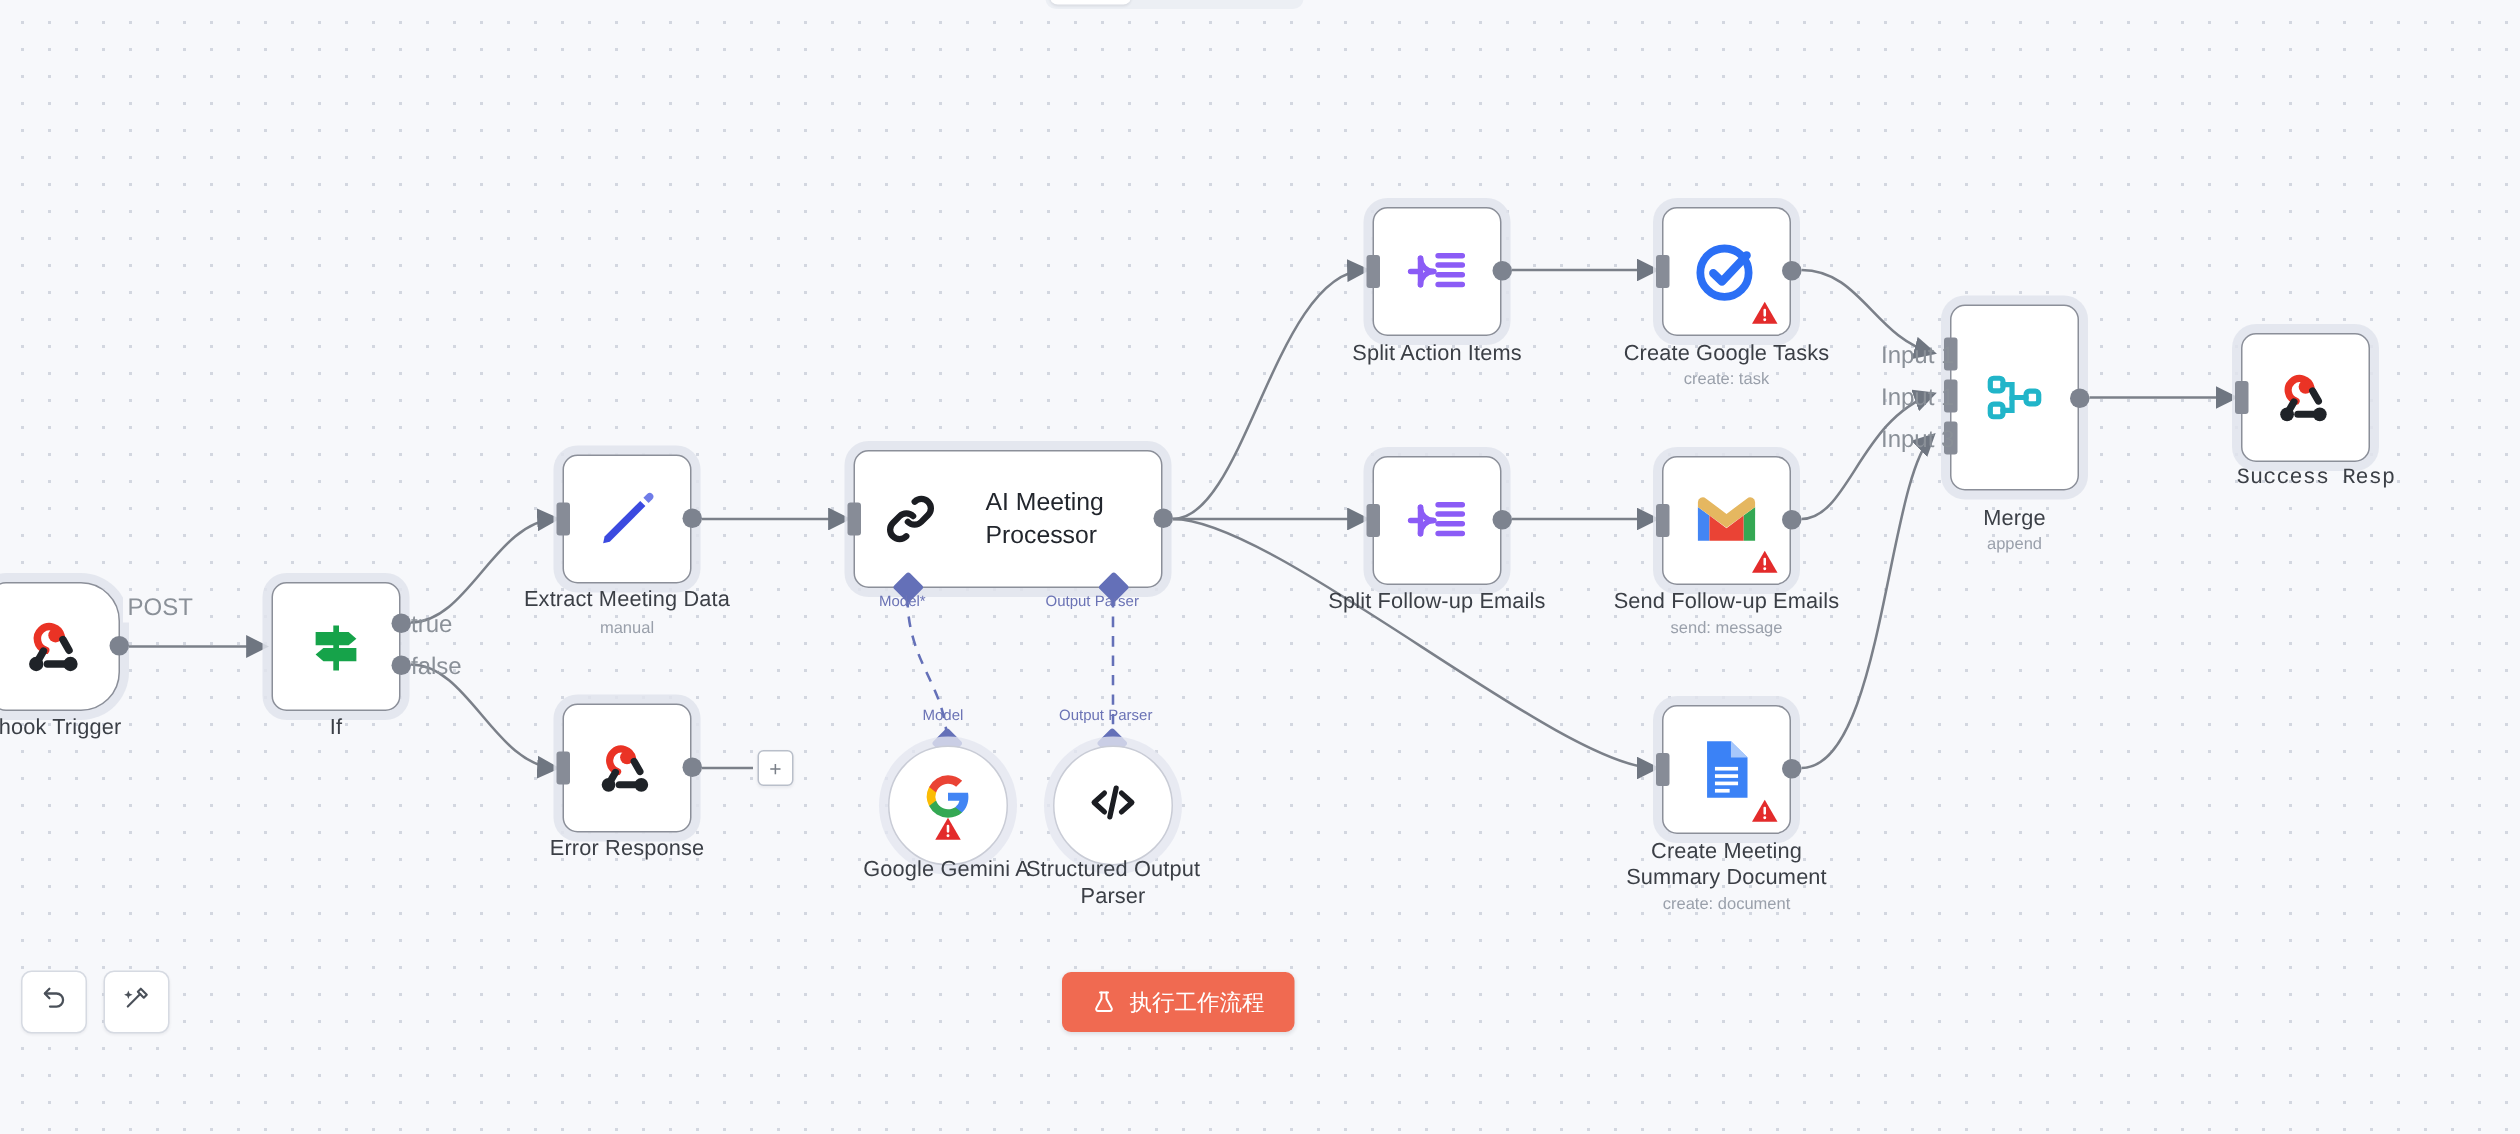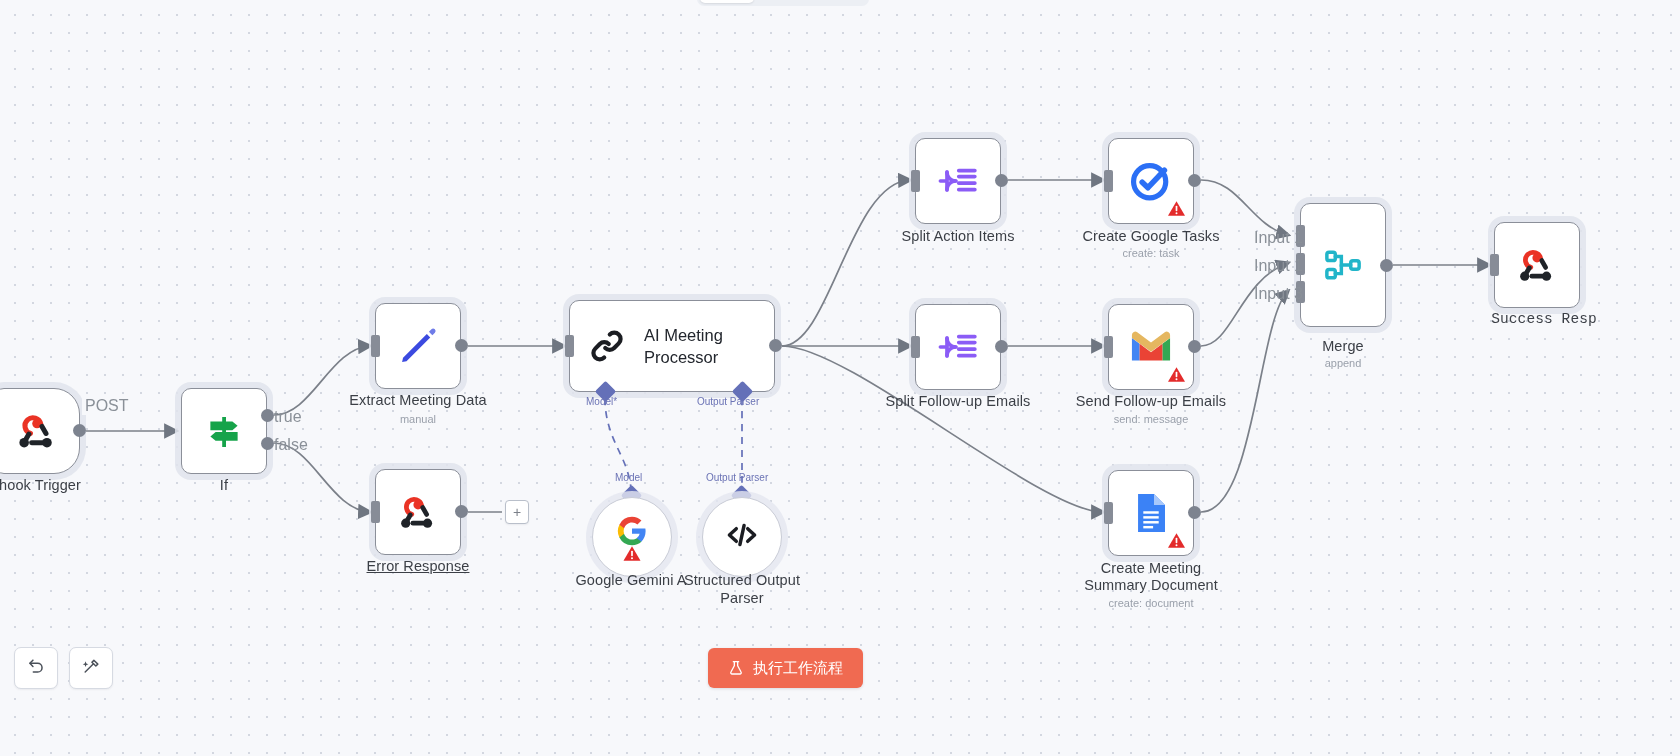--- a/index.html
+++ b/index.html
@@ -195,32 +195,32 @@
           <circle cx="17.2" cy="18.1" r="2.5" fill="#1f2328"></circle>
           <path d="M14.6 9.6l2.1 3.7" fill="none" stroke="#1f2328" stroke-width="2.6" stroke-linecap="round"></path>
         </svg>
       </span>
     </div>
     <div class="inport" style="left:371px;top:501px;"></div>
     <div class="dot" style="left:455px;top:505px;"></div>
     <div class="ctlbtn" style="left:505px;top:500px;width:22px;height:22px;border-radius:4px;border:1px solid #b9bfca;">
       <span style="font-size:14px;color:#7b8089;line-height:1;">+</span>
     </div>
-    <div class="caption" style="left:328px;top:558px;width:180px;text-decoration:underline;">Error Response</div>
+    <div class="caption" style="left:328px;top:558px;width:180px;">Error Response</div>
 
     <div class="node wide" style="left:569px;top:300px;justify-content:flex-start;padding-left:16px;">
       <span class="nicon" style="flex:0 0 auto;">
         <svg width="42" height="42" viewBox="0 0 24 24">
           <g fill="none" stroke="#1b1d22" stroke-width="2.4" stroke-linecap="round">
             <path d="M13.6 5.4a3.6 3.6 0 0 1 5.1 5.1l-2.6 2.6a3.6 3.6 0 0 1-5.1 0"></path>
             <path d="M10.4 18.6a3.6 3.6 0 0 1-5.1-5.1l2.6-2.6a3.6 3.6 0 0 1 5.1 0"></path>
           </g>
         </svg>
       </span>
-      <span style="margin-left:16px;font-size:16.5px;color:#22262d;line-height:22px;max-width:118px;">AI Meeting Processor</span>
+      <span style="margin-left:29px;font-size:16.5px;color:#22262d;line-height:22px;max-width:118px;">AI Meeting Processor</span>
     </div>
     <div class="inport" style="left:565px;top:335px;"></div>
     <div class="dot" style="left:769px;top:339px;"></div>
 
     <div class="diamond" style="left:598px;top:384px;"></div>
     <div class="ailabel" style="left:586px;top:396px;">Model*</div>
     <div class="diamond" style="left:735px;top:384px;"></div>
     <div class="ailabel" style="left:697px;top:396px;">Output Parser</div>
 
     <div class="ailabel" style="left:615px;top:472px;">Model</div>

